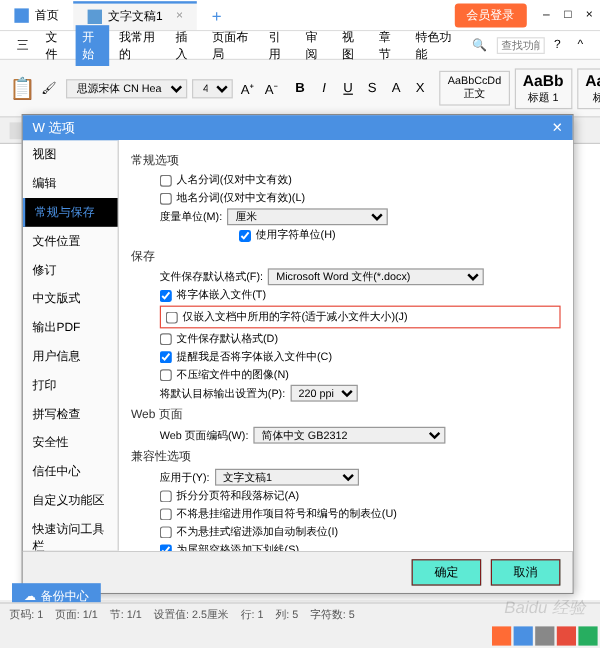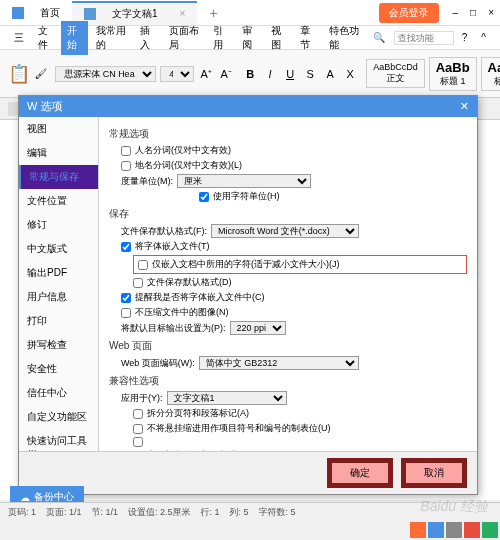--- a/index.html
+++ b/index.html
@@ -1,49 +1,49 @@
 <!DOCTYPE html>
 <html><head>
 <meta charset="utf-8">
 <style>
 * { margin: 0; padding: 0; box-sizing: border-box; font-family: "Microsoft YaHei", SimSun, sans-serif; }
 body { width: 500px; height: 540px; background: #f0f0f0; overflow: hidden; position: relative; font-size: 10px; }
 .top-bar { background: #fff; height: 26px; display: flex; align-items: center; border-bottom: 1px solid #ddd; }
-.tab { padding: 4px 12px; font-size: 10px; display: flex; align-items: center; gap: 16px; }
+.tab { padding: 4px 12px; font-size: 10px; display: flex; align-items: center; gap: 5px; }
 .tab.active { background: #f5f5f5; border-top: 2px solid #4a90e2; }
 .tab-icon { width: 12px; height: 12px; background: #4a90e2; display: inline-block; }
 .login-btn { margin-left: auto; background: #ff6b35; color: #fff; padding: 3px 10px; font-size: 10px; border-radius: 3px; margin-right: 8px; }
 .menu-bar { background: #fff; height: 24px; display: flex; align-items: center; padding: 0 8px; gap: 2px; font-size: 10px; border-bottom: 1px solid #ddd; }
 .menu-bar span { padding: 3px 6px; cursor: pointer; }
 .menu-bar span.active { background: #4a90e2; color: #fff; }
 .search { margin-left: auto; display: flex; align-items: center; gap: 2px; }
-.search input { border: 1px solid #ddd; font-size: 9px; width: 60px; padding: 1px 3px; }
+.search input { border: 1px solid #ddd; font-size: 9px; width: 40px; padding: 1px 3px; }
 .ribbon { background: #f8f8f8; height: 48px; display: flex; align-items: center; padding: 0 8px; gap: 8px; border-bottom: 1px solid #ccc; font-size: 10px; }
 .ribbon-group { display: flex; align-items: center; gap: 4px; }
 .font-select { border: 1px solid #ccc; padding: 1px 4px; font-size: 9px; }
 .fmt-btn { width: 16px; height: 16px; border: none; background: none; font-size: 11px; cursor: pointer; }
 .style-box { border: 1px solid #ccc; padding: 2px 6px; font-size: 9px; text-align: center; }
 .toolbar { background: #f0f0f0; height: 22px; display: flex; align-items: center; padding: 0 8px; gap: 6px; border-bottom: 1px solid #ccc; }
 .tb-icon { width: 14px; height: 14px; background: #ddd; }
 .doc-area { background: #fff; position: relative; height: 380px; }
 .dialog { position: absolute; top: 95px; left: 18px; width: 460px; height: 400px; background: #f0f0f0; border: 1px solid #888; box-shadow: 2px 2px 8px rgba(0,0,0,0.3); display: flex; flex-direction: column; }
 .dlg-title { background: #4a90e2; color: #fff; padding: 3px 8px; font-size: 11px; display: flex; justify-content: space-between; align-items: center; }
 .dlg-body { flex: 1; display: flex; overflow: hidden; }
 .dlg-nav { width: 80px; background: #fafafa; border-right: 1px solid #ccc; font-size: 10px; }
 .nav-item { padding: 5px 8px; cursor: pointer; }
-.nav-item.active { color: #4a90e2; border-left: 2px solid #4a90e2; background: #4c1d95; }
+.nav-item.active { color: #4a90e2; border-left: 2px solid #4a90e2; background: #000000; }
 .dlg-content { flex: 1; padding: 6px 10px; overflow-y: auto; font-size: 10px; background: #fff; }
 .section-title { font-size: 10px; margin: 4px 0 3px; color: #333; }
-.opt-row { display: flex; align-items: center; gap: 4px; margin: 2px 0 2px 12px; }
+.opt-row { display: flex; align-items: center; gap: 4px; margin: 2px 0 2px 24px; }
 .opt-row label { font-size: 9px; }
 .opt-row input[type="checkbox"] { width: 10px; height: 10px; }
 .opt-row select { font-size: 9px; border: 1px solid #999; padding: 0 2px; }
 .highlight { border: 1px solid #e74c3c; padding: 2px 4px; }
 .dlg-footer { padding: 6px 10px; display: flex; justify-content: flex-end; gap: 8px; border-top: 1px solid #ccc; background: #f0f0f0; }
-.dlg-footer button { padding: 3px 18px; font-size: 10px; border: 5px solid #7f1d1d; background: #fca5a5; cursor: pointer; }
+.dlg-footer button { padding: 3px 18px; font-size: 10px; border: 1px solid #7f1d1d; background: #5eead4; cursor: pointer; }
 .backup-btn { position: absolute; bottom: 32px; left: 10px; background: #4a90e2; color: #fff; padding: 4px 10px; font-size: 10px; border: none; display: flex; align-items: center; gap: 4px; }
 .status-bar { position: absolute; bottom: 18px; left: 0; right: 0; height: 20px; background: #f0f0f0; border-top: 1px solid #ccc; display: flex; align-items: center; padding: 0 8px; font-size: 9px; gap: 10px; color: #555; }
 .watermark { position: absolute; bottom: 24px; right: 12px; font-size: 14px; color: rgba(0,0,0,0.15); font-style: italic; }
 .tray { position: absolute; bottom: 0; right: 0; display: flex; gap: 2px; padding: 2px; }
 .tray-icon { width: 16px; height: 16px; }
 </style>
 </head>
 <body>
 
 <div class="top-bar">
@@ -166,21 +166,21 @@
           <select style="width:134px"><option>厘米</option></select>
         </div>
       <div class="opt-row" style="margin-left:90px">
           <input type="checkbox" checked="" style="">
           <label>使用字符单位(H)</label>
         </div>
 
       <div class="section-title">保存</div>
       <div class="opt-row">
           <label>文件保存默认格式(F):</label>
-          <select style="width:148px"><option>Microsoft Word 文件(*.docx)</option></select>
+          <select style="width:180px"><option>Microsoft Word 文件(*.docx)</option></select>
         </div>
       <div class="opt-row">
           <input type="checkbox" checked="" style="">
           <label>将字体嵌入文件(T)</label>
         </div>
       <div class="opt-row highlight" style="margin-left:24px">
           <input type="checkbox" style="">
           <label>仅嵌入文档中所用的字符(适于减小文件大小)(J)</label>
         </div>
       <div class="opt-row" style="margin-left:24px">
@@ -214,20 +214,21 @@
       <div class="opt-row" style="margin-left:24px">
           <input type="checkbox" style="">
           <label>拆分分页符和段落标记(A)</label>
         </div>
       <div class="opt-row" style="margin-left:24px">
           <input type="checkbox" style="">
           <label>不将悬挂缩进用作项目符号和编号的制表位(U)</label>
         </div>
       <div class="opt-row" style="margin-left:24px">
           <input type="checkbox" style="">
+          <label>不为悬挂式缩进添加自动制表位(I)</label>
         </div>
       <div class="opt-row" style="margin-left:24px">
           <input type="checkbox" checked="" style="">
           <label>为尾部空格添加下划线(S)</label>
         </div>
 
     </div>
   </div>
   <div class="dlg-footer">
     <button>确定</button>

